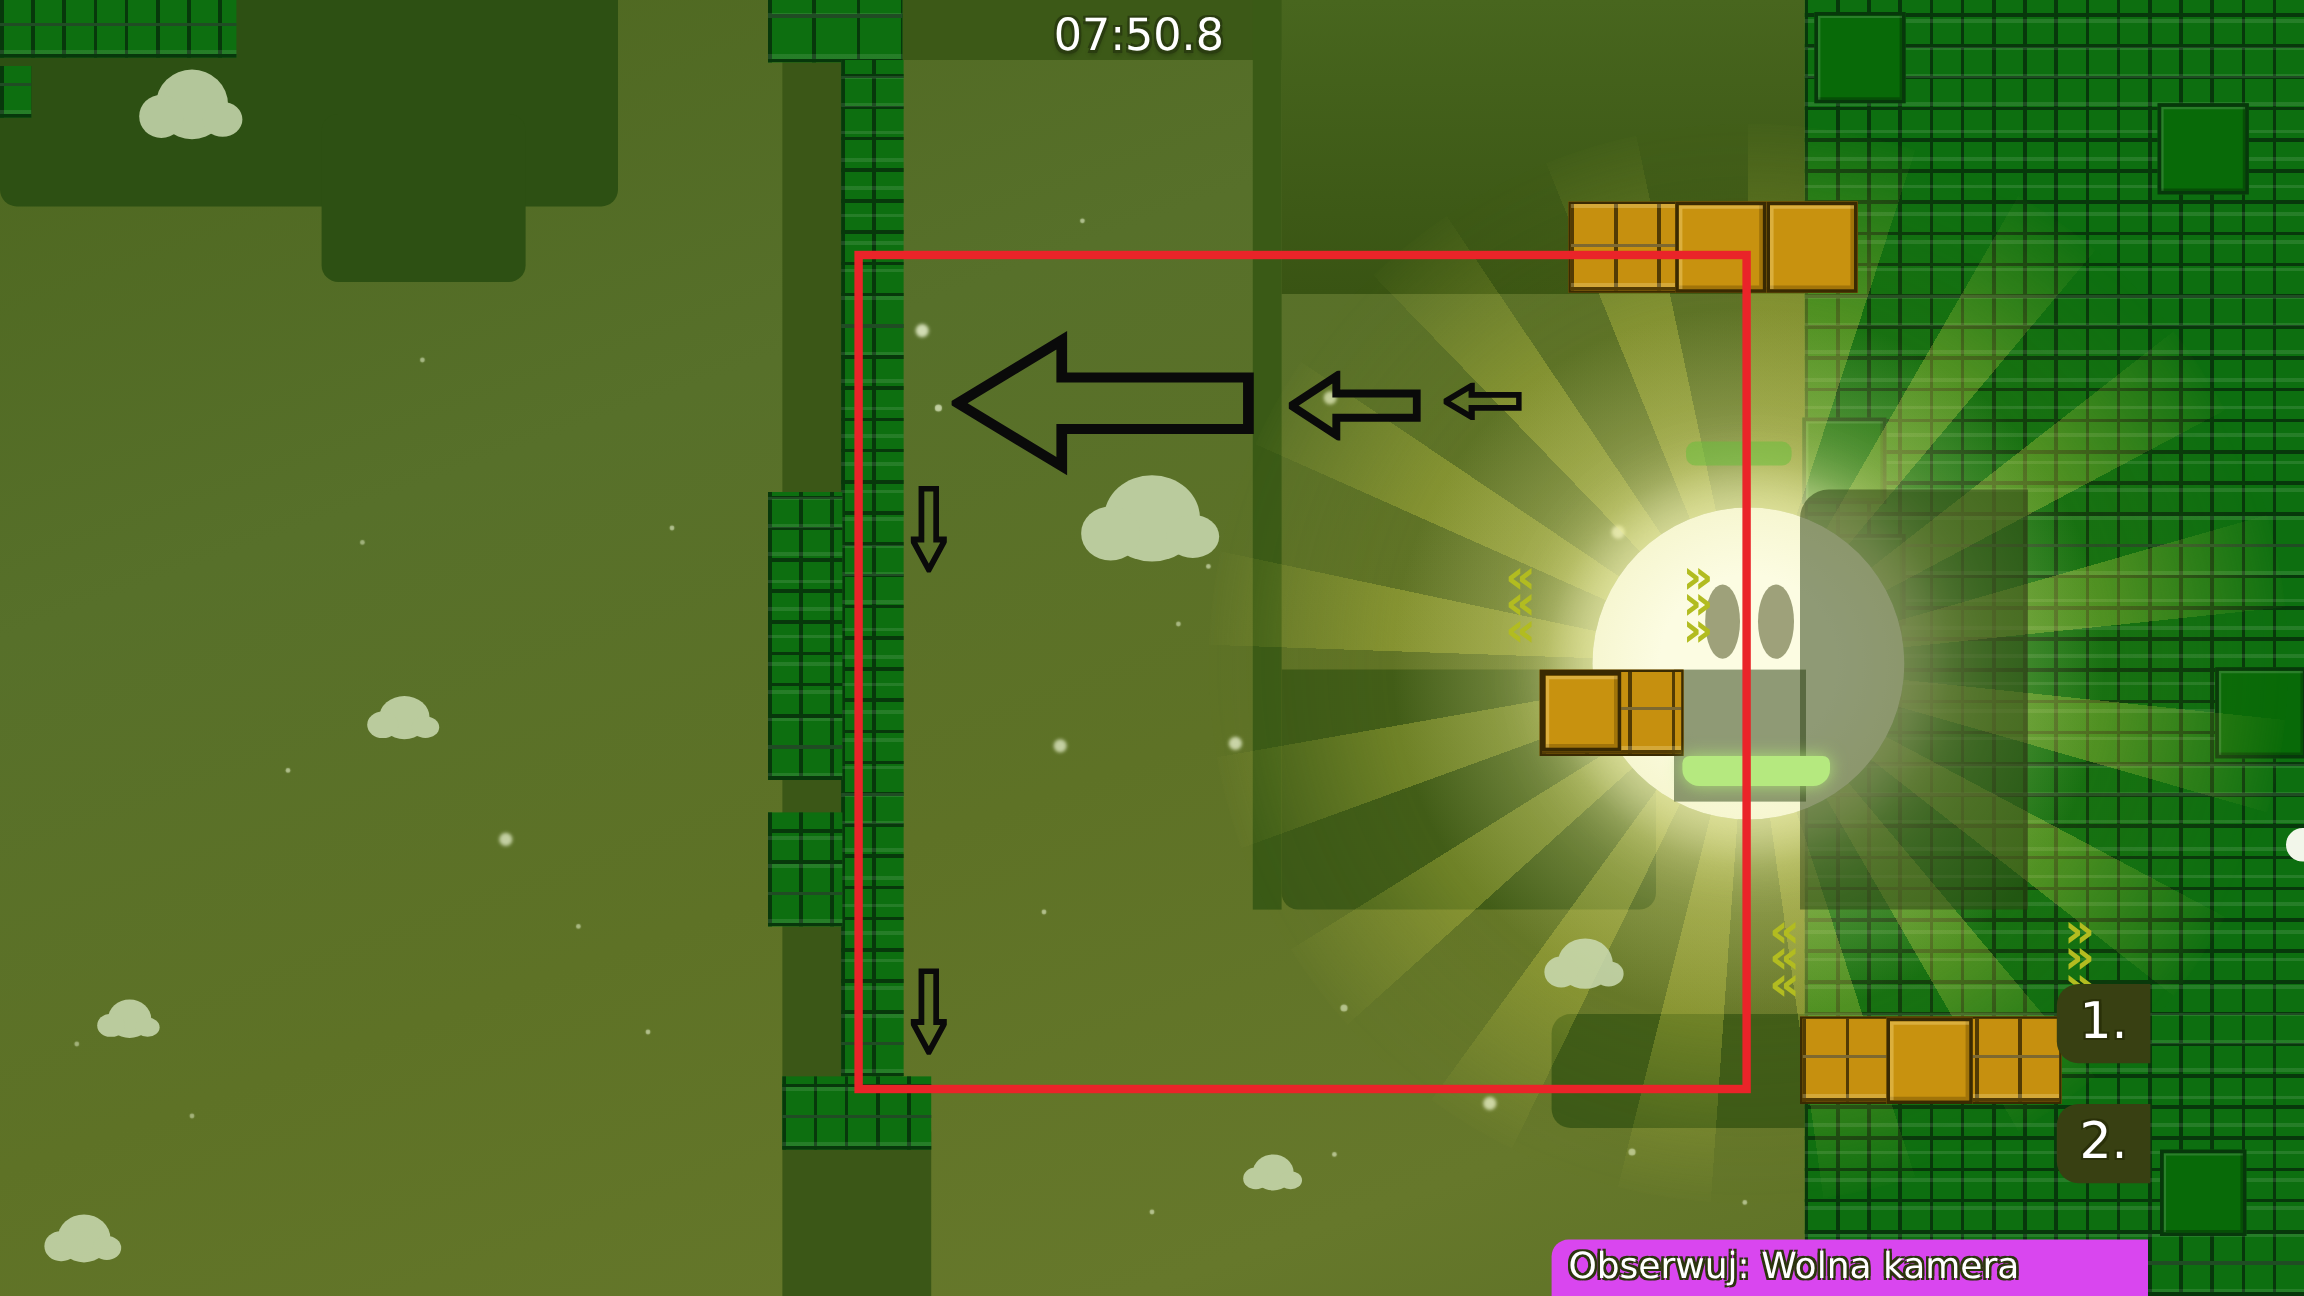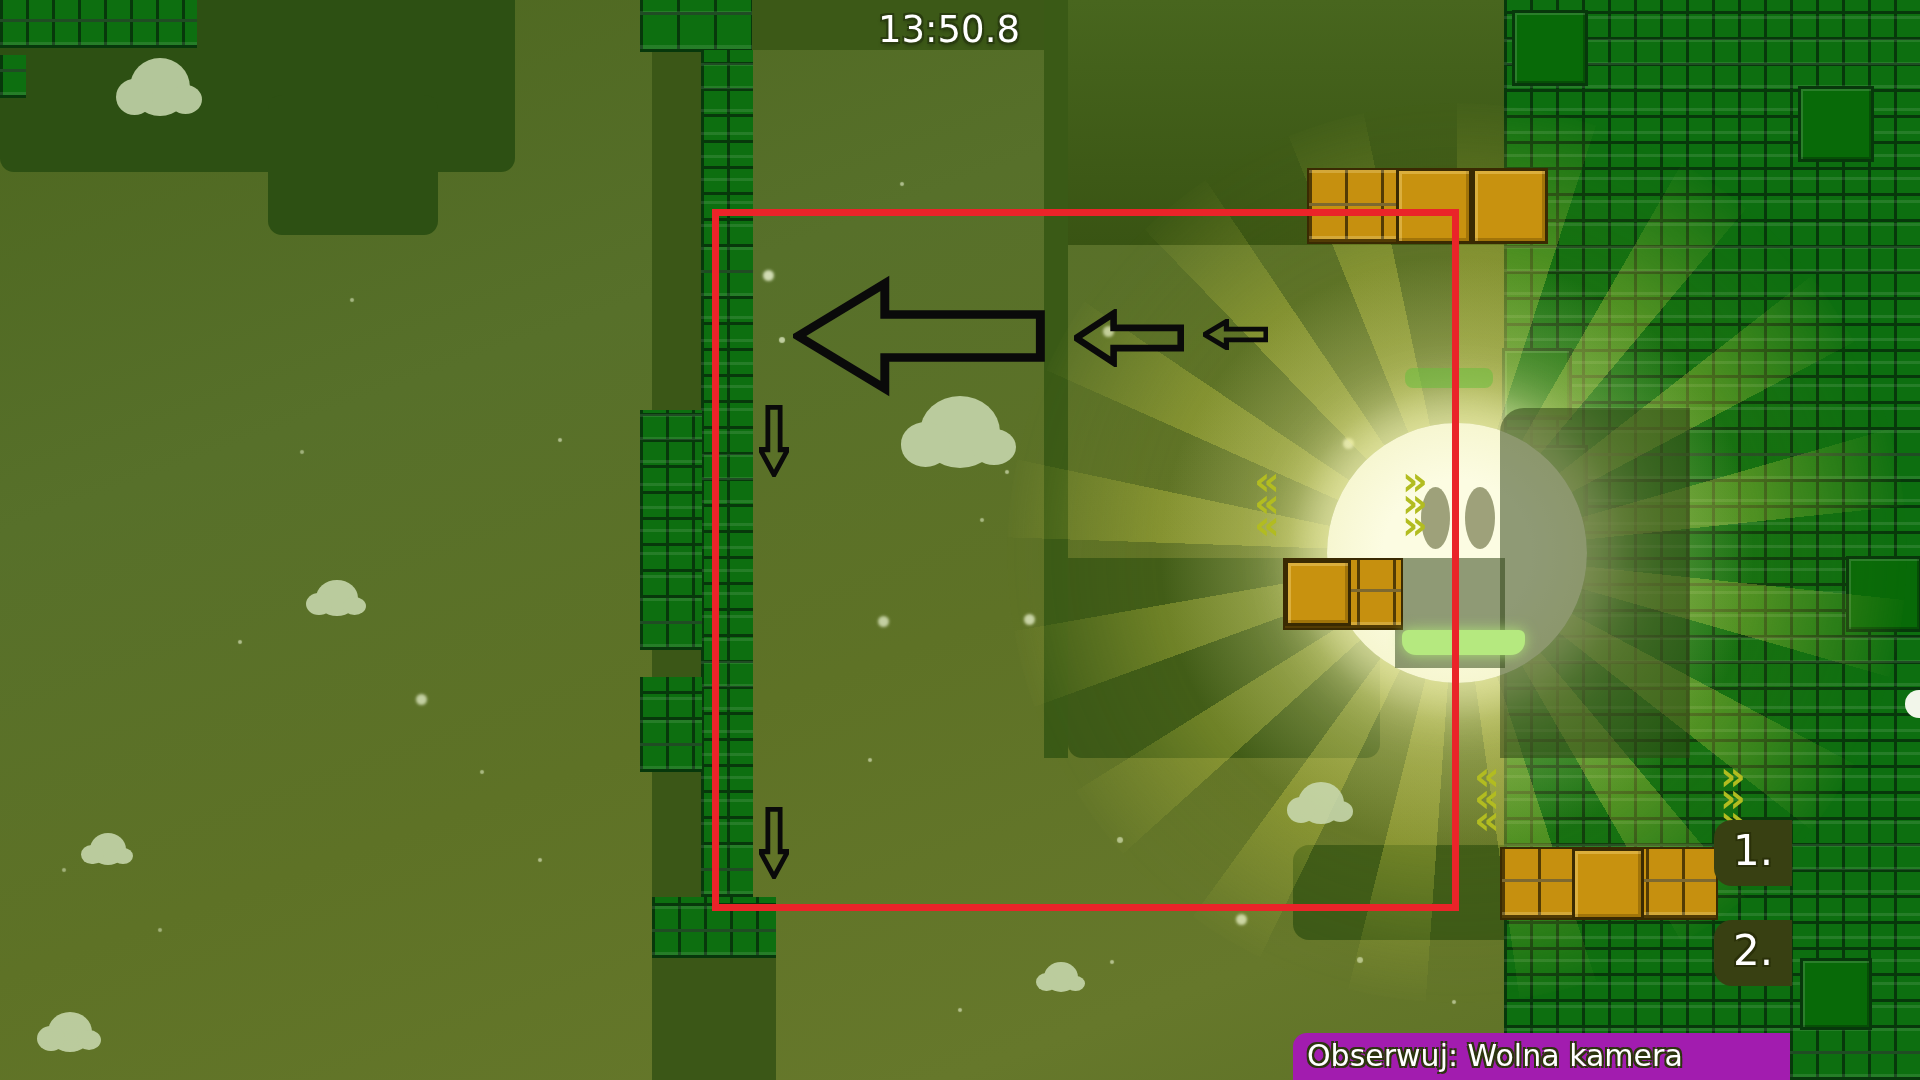--- a/index.html
+++ b/index.html
@@ -82,21 +82,21 @@
   
   #cam-rect{left:712px;top:209px;width:747px;height:702px;border:7px solid #ea2429;
     box-sizing:border-box;}
   .arrow-svg{display:block;}
   
   #timer{left:824px;top:8px;width:250px;text-align:center;font-size:37px;color:#fff;
     text-shadow:-2px -2px 0 #2a3d10,2px -2px 0 #2a3d10,-2px 2px 0 #2a3d10,2px 2px 0 #2a3d10,0 3px 4px rgba(0,0,0,.4);}
   .badge{width:78px;height:66px;background:#384012;border-radius:18px 0 0 18px;
     color:#fff;font-size:42px;line-height:62px;text-align:center;
     text-shadow:-2px -2px 0 #2a3009,2px -2px 0 #2a3009,-2px 2px 0 #2a3009,2px 2px 0 #2a3009;}
-  #bottom-bar{left:1293px;top:1033px;width:497px;height:47px;background:#a21caf;
+  #bottom-bar{left:1293px;top:1033px;width:497px;height:47px;background:#d946ef;
     border-radius:14px 0 0 0;}
   #bottom-bar .txt{padding-left:14px;font-size:30px;line-height:46px;color:#fff;
     text-shadow:-2px -2px 0 #2c350e,2px -2px 0 #2c350e,-2px 2px 0 #2c350e,2px 2px 0 #2c350e;}
   #white-blob{left:1905px;top:690px;width:28px;height:28px;border-radius:50%;background:#f2f6ea;}
 </style>
 </head>
 <body>
 
 <div id="viewport">
   <div id="bg" class="abs"></div>
@@ -189,21 +189,21 @@
   <svg class="abs arrow-svg" style="left:1203px;top:319px;" width="65" height="31" viewBox="0 0 100 52" preserveAspectRatio="none">
     <polygon points="2,26 36,4 36,17 97,17 97,35 36,35 36,48" fill="none" stroke="#0a0a0a" stroke-width="8"></polygon>
   </svg>
   <svg class="abs arrow-svg" style="left:759px;top:405px;" width="30" height="72" viewBox="0 0 44 100" preserveAspectRatio="none">
     <polygon points="22,97 2,62 13,62 13,3 31,3 31,62 42,62" fill="none" stroke="#0a0a0a" stroke-width="7"></polygon>
   </svg>
   <svg class="abs arrow-svg" style="left:759px;top:807px;" width="30" height="72" viewBox="0 0 44 100" preserveAspectRatio="none">
     <polygon points="22,97 2,62 13,62 13,3 31,3 31,62 42,62" fill="none" stroke="#0a0a0a" stroke-width="7"></polygon>
   </svg>
 
-  <div id="timer" class="abs">13:50.8</div>
+  <div id="timer" class="abs">07:50.8</div>
   <div class="abs badge" style="left:1714px;top:820px;">
     <span>1.</span>
   </div>
   <div class="abs badge" style="left:1714px;top:920px;">
     <span>2.</span>
   </div>
   <div id="bottom-bar" class="abs">
     <div class="txt">Obserwuj: Wolna kamera</div>
   </div>
 </div>

